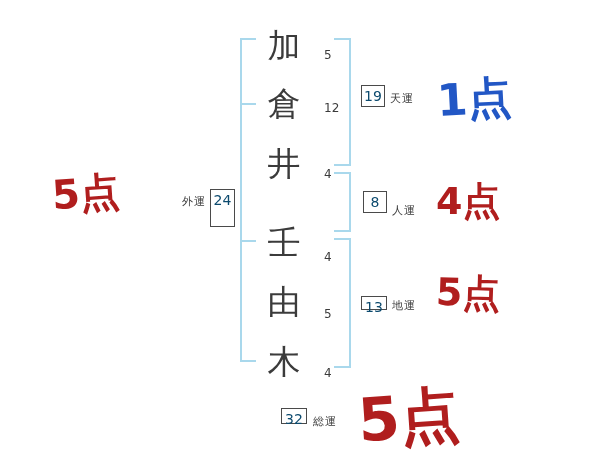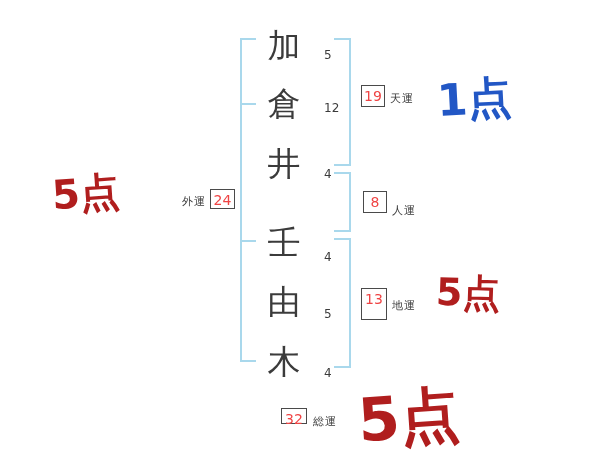--- a/index.html
+++ b/index.html
@@ -12,21 +12,21 @@
     font-size:33px;line-height:36px;color:#3b3b3b;
     font-family:"DejaVu Serif","Liberation Serif",serif;
   }
   .strokes{
     position:absolute;left:324px;font-size:12px;color:#3b3b3b;
   }
   .vline{position:absolute;width:2px;background:#a9d8ec;}
   .hline{position:absolute;height:2px;background:#a9d8ec;}
   .valbox{
     position:absolute;border:1.5px solid #4a4a4a;background:#fff;
-    text-align:center;font-size:14px;line-height:20px;color:#ef4444;
+    text-align:center;font-size:14px;line-height:20px;color:#0c4a6e;
     box-sizing:border-box;
   }
   .lbl{position:absolute;font-size:11px;color:#3b3b3b;letter-spacing:1px;white-space:nowrap;font-family:Liberation Mono, monospace;}
   .score{
     position:absolute;font-weight:bold;color:#b01e1e;white-space:nowrap;
     font-family:"DejaVu Sans","Liberation Sans",sans-serif;
   }
   .score.blue{color:#2257c5;}
 </style>
 </head>
@@ -47,41 +47,42 @@
   <div class="strokes" style="top:250px">4</div>
   <div class="strokes" style="top:307px">5</div>
   <div class="strokes" style="top:366px">4</div>
 
   <div class="vline" style="left:240px;top:38px;height:324px"></div>
   <div class="hline" style="left:240px;top:38px;width:16px"></div>
   <div class="hline" style="left:240px;top:103px;width:16px"></div>
   <div class="hline" style="left:240px;top:240px;width:16px"></div>
   <div class="hline" style="left:240px;top:360px;width:16px"></div>
   <div class="lbl" style="left:182px;top:194px">外運</div>
-  <div class="valbox" style="left:210px;top:189px;width:25px;height:20px">24</div>
+  <div class="valbox" style="left:210px;top:189px;width:25px;height:38px">24</div>
 
   <div class="vline" style="left:349px;top:38px;height:128px"></div>
   <div class="hline" style="left:334px;top:38px;width:16px"></div>
   <div class="hline" style="left:334px;top:164px;width:16px"></div>
   <div class="valbox" style="left:361px;top:85px;width:24px;height:22px">19</div>
   <div class="lbl" style="left:390px;top:91px">天運</div>
 
   <div class="vline" style="left:349px;top:172px;height:60px"></div>
   <div class="hline" style="left:334px;top:172px;width:16px"></div>
   <div class="hline" style="left:334px;top:230px;width:16px"></div>
   <div class="valbox" style="left:363px;top:191px;width:24px;height:22px">8</div>
   <div class="lbl" style="left:392px;top:203px">人運</div>
 
   <div class="vline" style="left:349px;top:238px;height:130px"></div>
   <div class="hline" style="left:334px;top:238px;width:16px"></div>
   <div class="hline" style="left:334px;top:366px;width:16px"></div>
-  <div class="valbox" style="left:361px;top:288px;width:26px;height:32px">13</div>
+  <div class="valbox" style="left:361px;top:296px;width:26px;height:14px">13</div>
   <div class="lbl" style="left:392px;top:298px">地運</div>
 
   <div class="valbox" style="left:281px;top:408px;width:26px;height:16px">32</div>
   <div class="lbl" style="left:313px;top:414px">総運</div>
 
   <div class="score" style="left:52px;top:166px;font-size:40px;transform:rotate(-4deg)">5点</div>
   <div class="score blue" style="left:437px;top:70px;font-size:44px;transform:rotate(-3deg)">1点</div>
+  <div class="score" style="left:436px;top:176px;font-size:38px">4点</div>
   <div class="score" style="left:436px;top:268px;font-size:38px;transform:rotate(2deg)">5点</div>
   <div class="score" style="left:358px;top:378px;font-size:60px;transform:rotate(-4deg)">5点</div>
 
 </div>
 
 </body></html>

